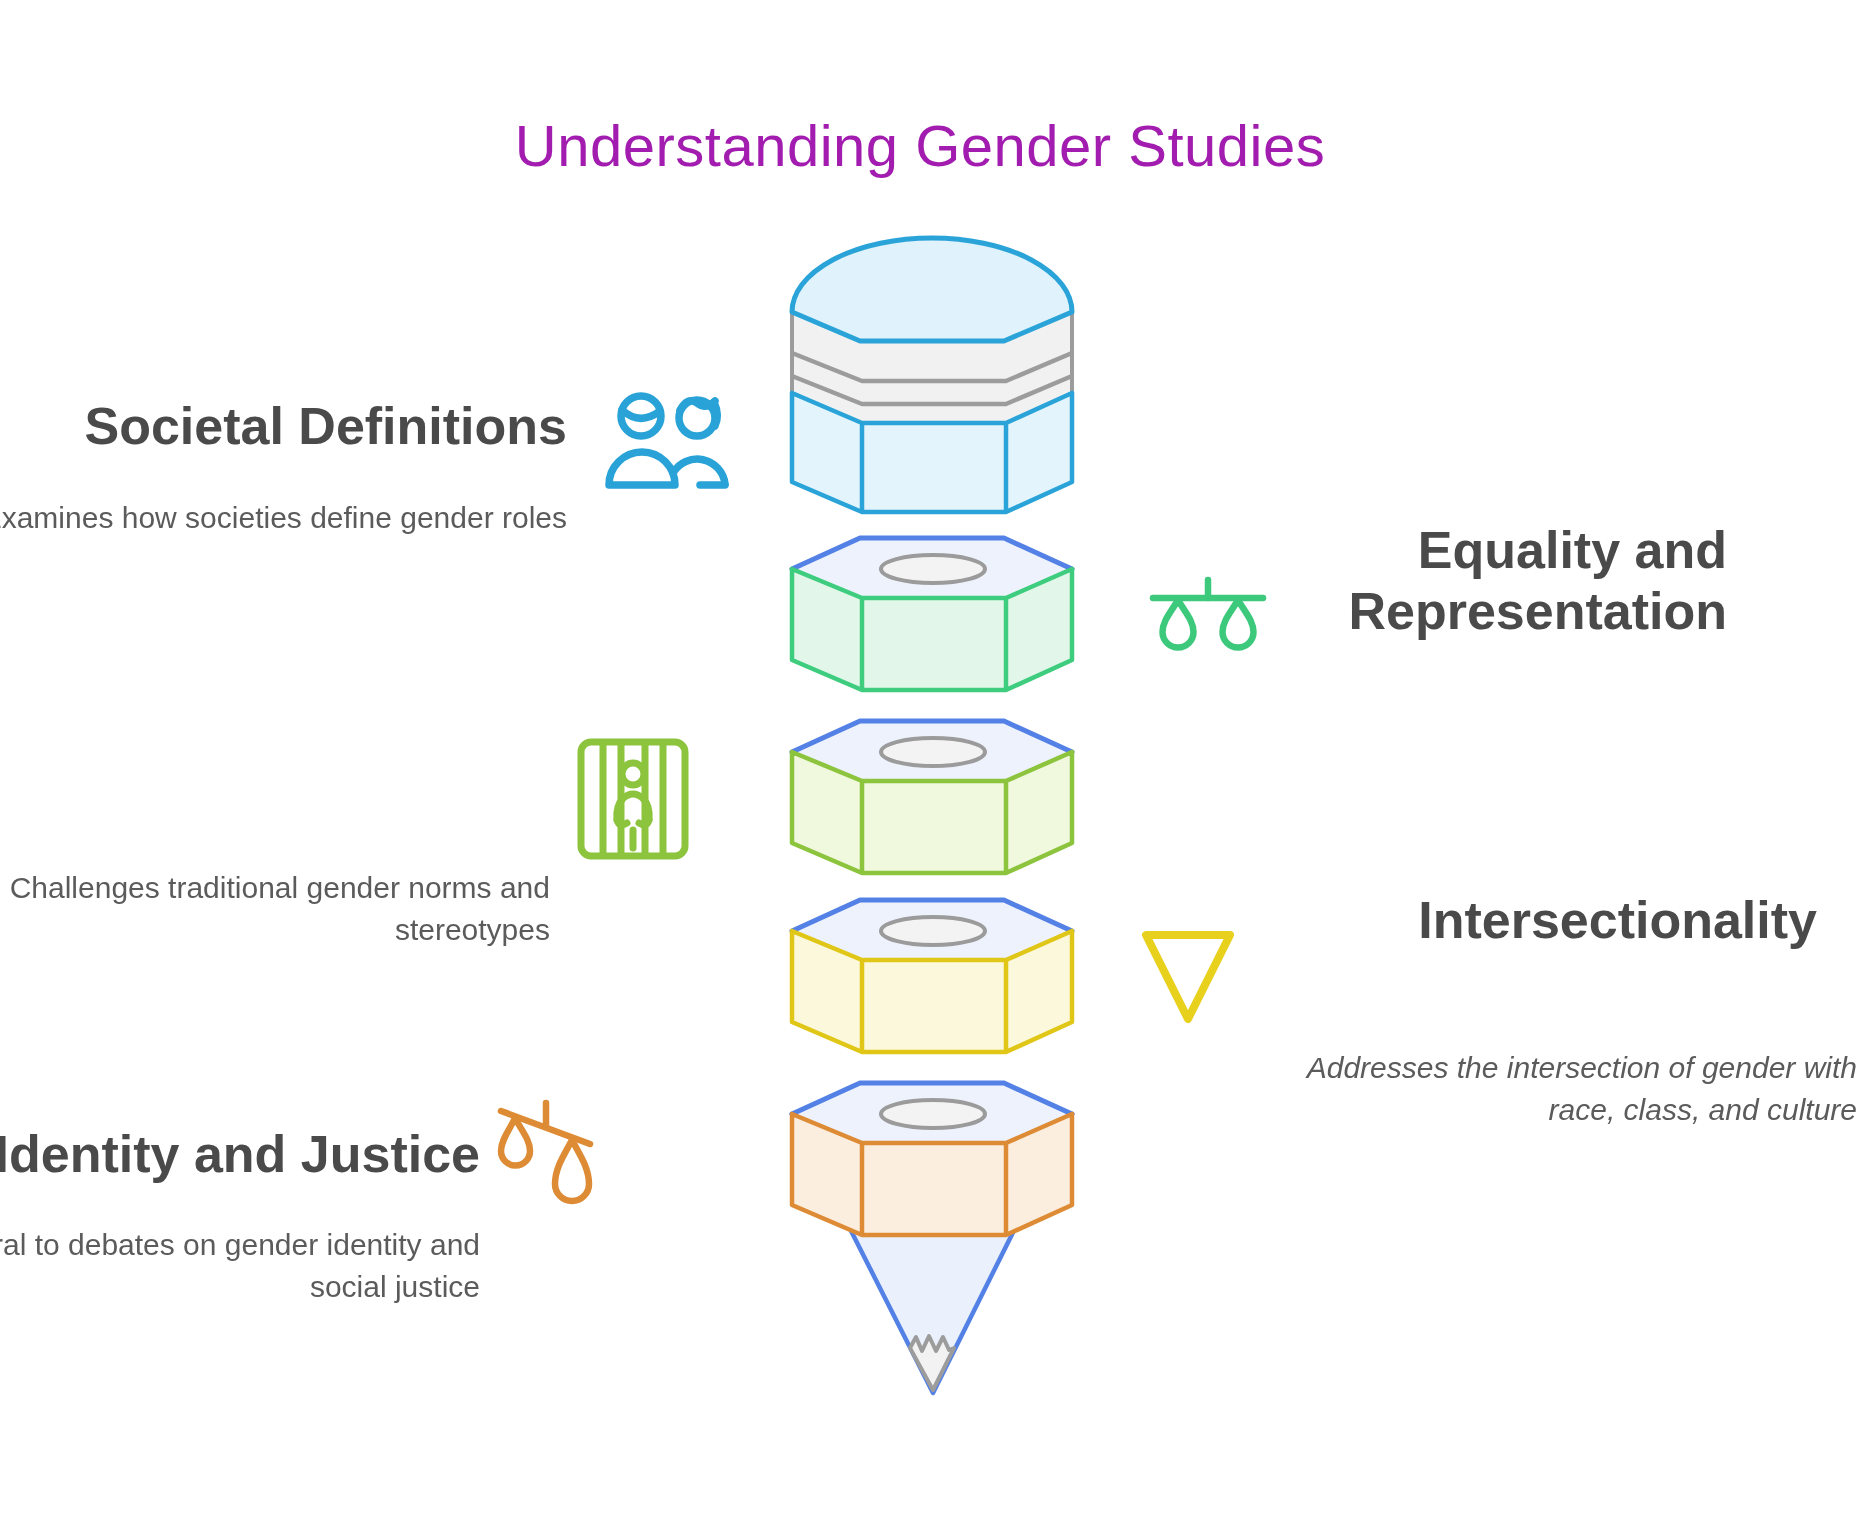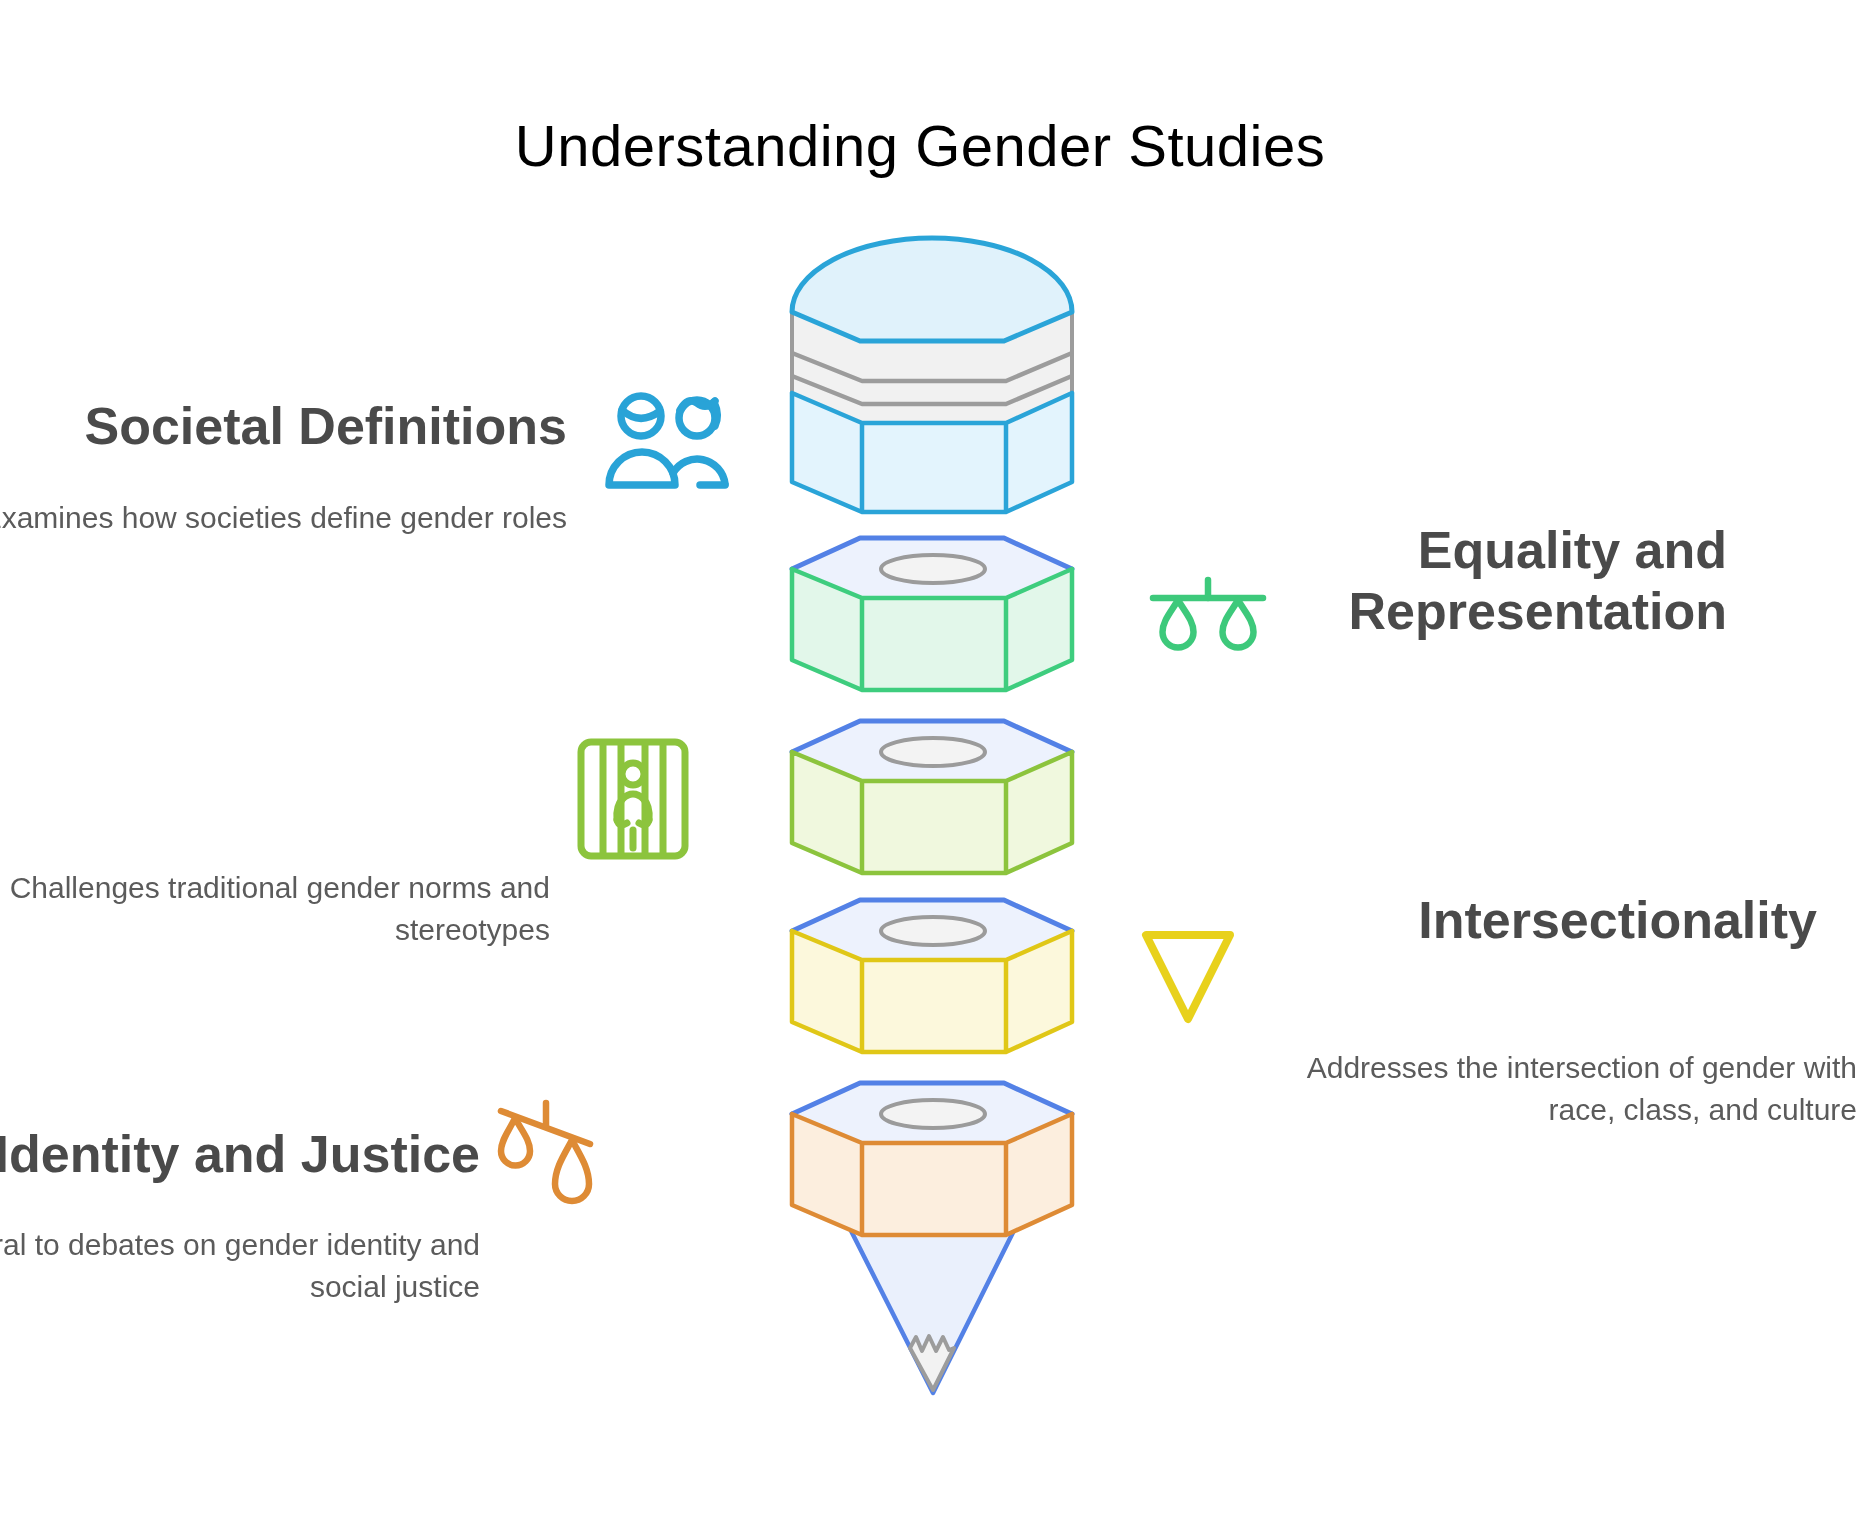--- a/index.html
+++ b/index.html
@@ -3,21 +3,21 @@
 <meta charset="utf-8">
 <style>
   html,body{margin:0;padding:0;background:#ffffff;}
   #canvas{
     position:relative;width:1865px;height:1515px;background:#ffffff;overflow:hidden;
     font-family:"Liberation Sans","DejaVu Sans",sans-serif;
   }
   .abs{position:absolute;}
   .page-title{
     left:0;width:1840px;top:112px;text-align:center;
-    font-size:58px;font-weight:400;color:#000000;letter-spacing:0.5px;
+    font-size:58px;font-weight:400;color:#a21caf;letter-spacing:0.5px;
   }
   .heading{
     font-size:52px;font-weight:700;color:#4a4a4a;line-height:1.18;letter-spacing:0;
   }
   .desc{
     font-size:30px;font-weight:400;color:#5b5b5b;line-height:1.4;
   }
   .left-col{text-align:right;}
   .right-col{text-align:right;}
 
@@ -26,21 +26,21 @@
   .d-societal   {right:1298px;top:497px; width:600px;}
   .h-challenging{right:1315px;top:702px; width:345px;}
   .d-challenging{right:1315px;top:867px; width:570px;}
   .h-identity   {right:1385px;top:1124px;width:620px;}
   .d-identity   {right:1385px;top:1224px;width:580px;}
 
   
   .h-equality{left:1297px;top:520px; width:430px;}
   .d-equality{left:1297px;top:689px; width:560px;}
   .h-intersec{left:1297px;top:890px; width:520px;}
-  .d-intersec{left:1297px;top:1047px;width:560px;}
+  .d-intersec{left:1297px;top:1047px;width:560px;font-style:italic;}
 
   .icon-box svg{display:block;width:100%;height:100%;}
   .ic-people  {left:603px; top:388px; width:128px;height:104px;}
   .ic-cage    {left:577px; top:738px; width:112px;height:122px;}
   .ic-unbalanced{left:497px;top:1098px;width:97px; height:120px;}
   .ic-balance {left:1148px;top:568px; width:120px;height:98px;}
   .ic-triangle{left:1140px;top:926px; width:96px; height:102px;}
 
   .pencil{left:760px;top:220px;width:340px;height:1260px;}
 </style>

